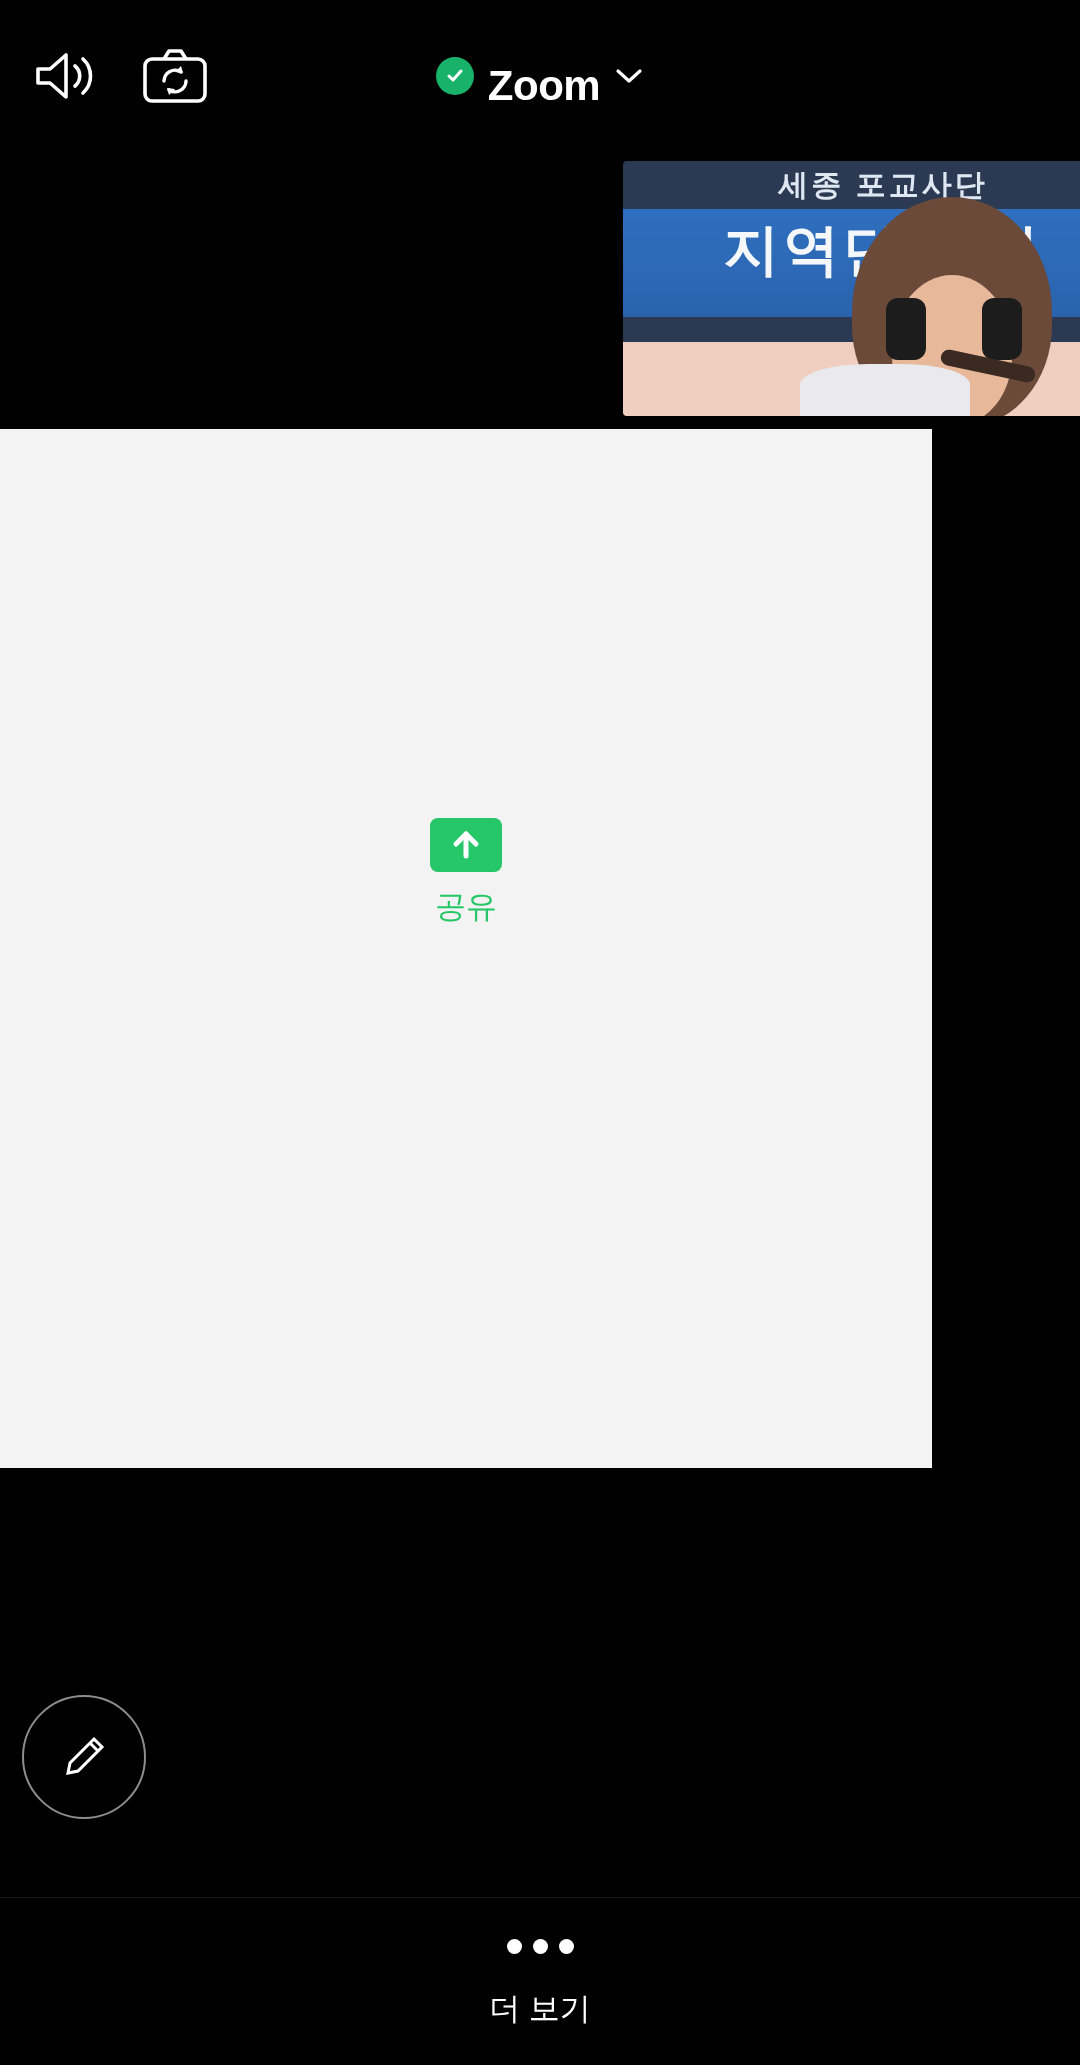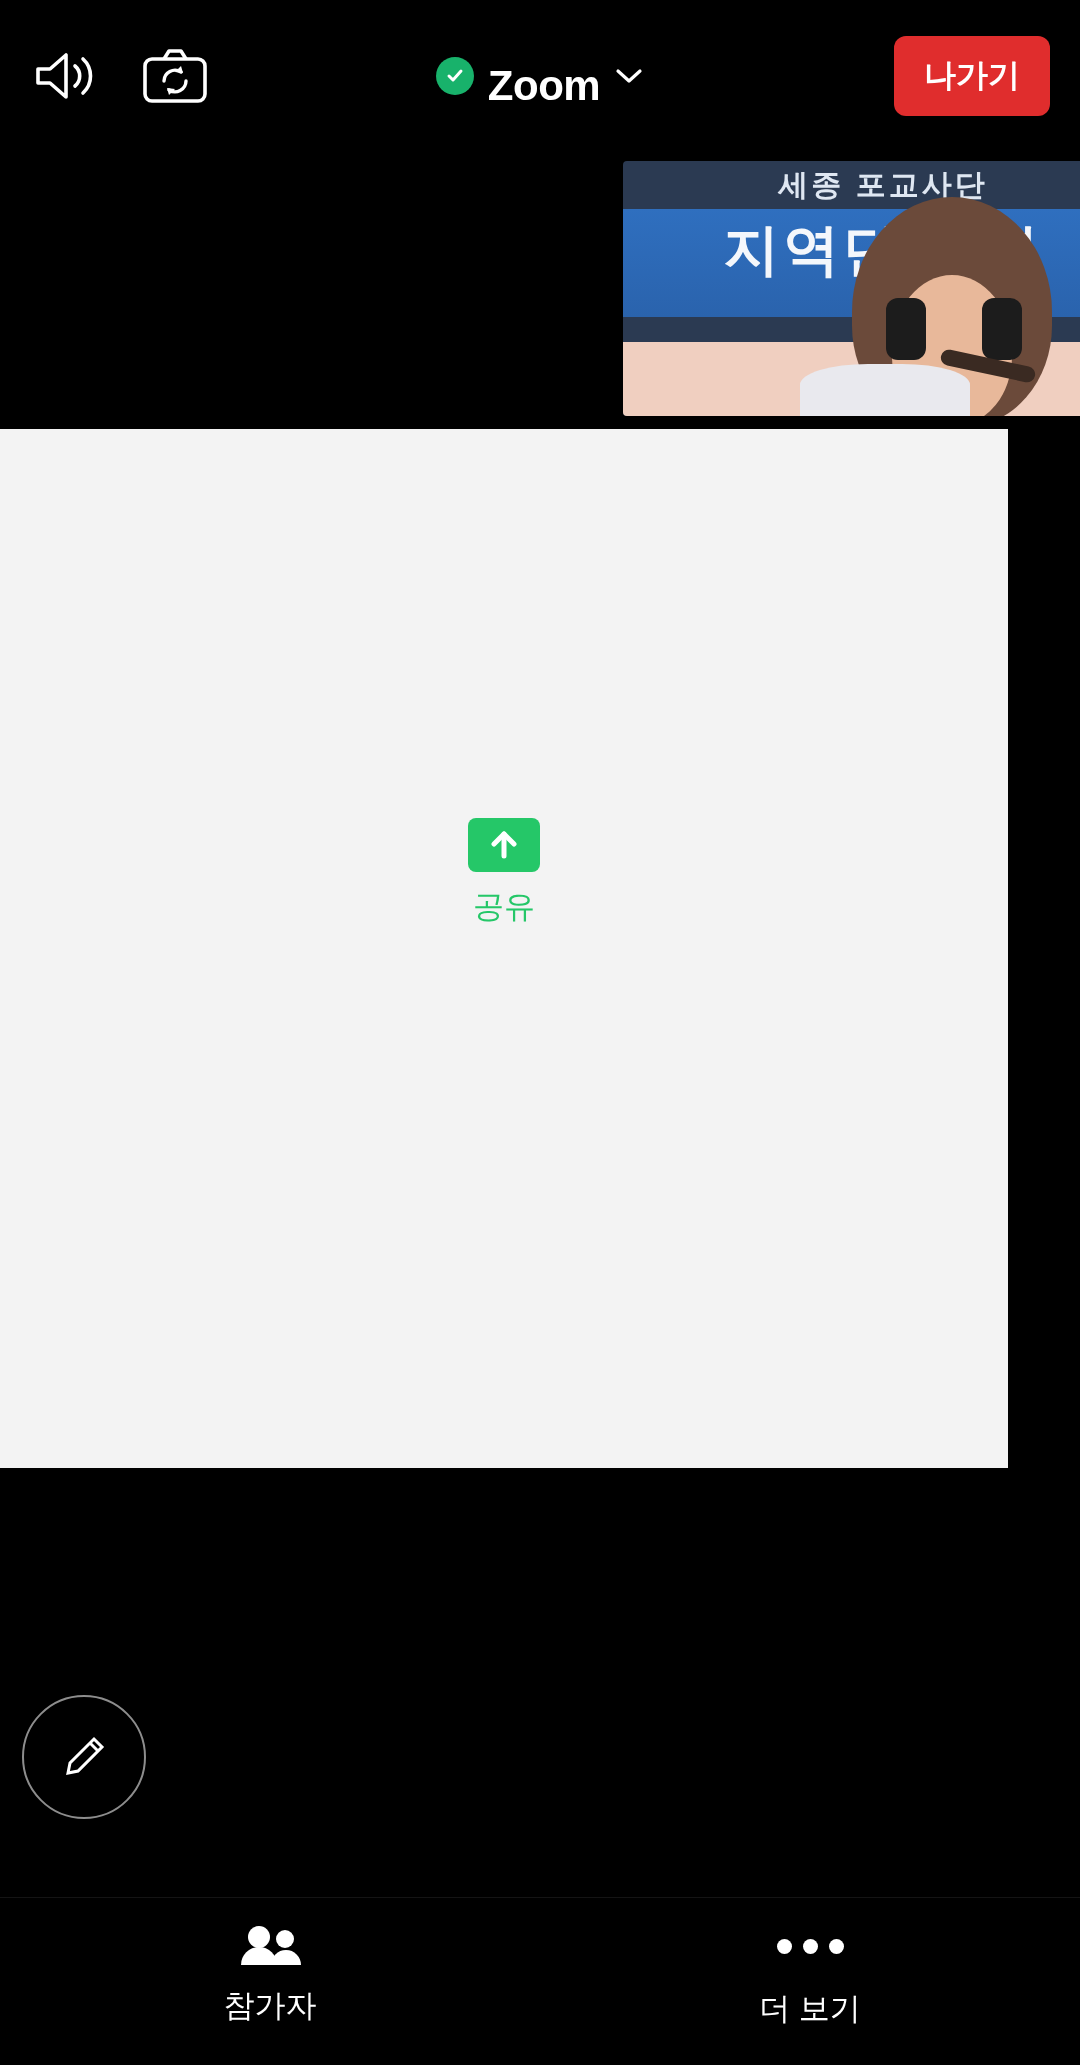--- a/index.html
+++ b/index.html
@@ -166,21 +166,21 @@
     left: 34%; bottom: 0;
     width: 170px; height: 52px;
     background: #e9e9ee;
     border-radius: 40% 40% 0 0;
   }
 
   
   .share {
     position: absolute;
     left: 0; top: 429px;
-    width: 1008px; height: 887px;
+    width: 932px; height: 887px;
     background: #f3f3f3;
     overflow: hidden;
   }
   .share-doc {
     position: absolute;
     left: 0; top: 0;
     width: 1080px;
     height: 552px;
     background: #f1f1f1;
   }
@@ -409,21 +409,20 @@
         </svg>
       </span>
       <span class="zoom-title">Zoom</span>
       <span class="chev">
         <svg width="30" height="20" viewBox="0 0 30 20">
           <path d="M4 5 L15 15 L26 5" fill="none" stroke="#fff" stroke-width="3.2" stroke-linecap="round" stroke-linejoin="round"></path>
         </svg>
       </span>
     </div>
 
-    <button class="leave-btn">나가기</button>
   </div>
 
   <div class="stage">
 
     <div class="thumb">
       <div class="thumb-banner"></div>
       <div class="thumb-topline">세종 포교사단</div>
       <div class="thumb-banner-text">지역단          운영</div>
       <div class="thumb-lower"></div>
       <div class="thumb-person">
@@ -731,29 +730,20 @@
     <div class="bbtn share">
       <span class="share-sq">
         <svg width="34" height="34" viewBox="0 0 34 34">
           <path d="M17 6 L17 28" stroke="#fff" stroke-width="5" stroke-linecap="round"></path>
           <path d="M7 16 L17 6 L27 16" fill="none" stroke="#fff" stroke-width="5" stroke-linecap="round" stroke-linejoin="round"></path>
         </svg>
       </span>
       <span class="lbl">공유</span>
     </div>
 
-    <div class="bbtn">
-      <svg width="74" height="48" viewBox="0 0 74 48">
-        <circle cx="26" cy="14" r="11" fill="#fff"></circle>
-        <path d="M8 42 a18 18 0 0 1 36 0 z" fill="#fff"></path>
-        <circle cx="52" cy="16" r="9" fill="#fff"></circle>
-        <path d="M38 42 a15 15 0 0 1 30 0 z" fill="#fff"></path>
-      </svg>
-      <span class="lbl">참가자</span>
-    </div>
 
     <div class="bbtn">
       <span class="dots">
           <i></i>
           <i></i>
           <i></i>
         </span>
       <span class="lbl">더 보기</span>
     </div>
   </div>

